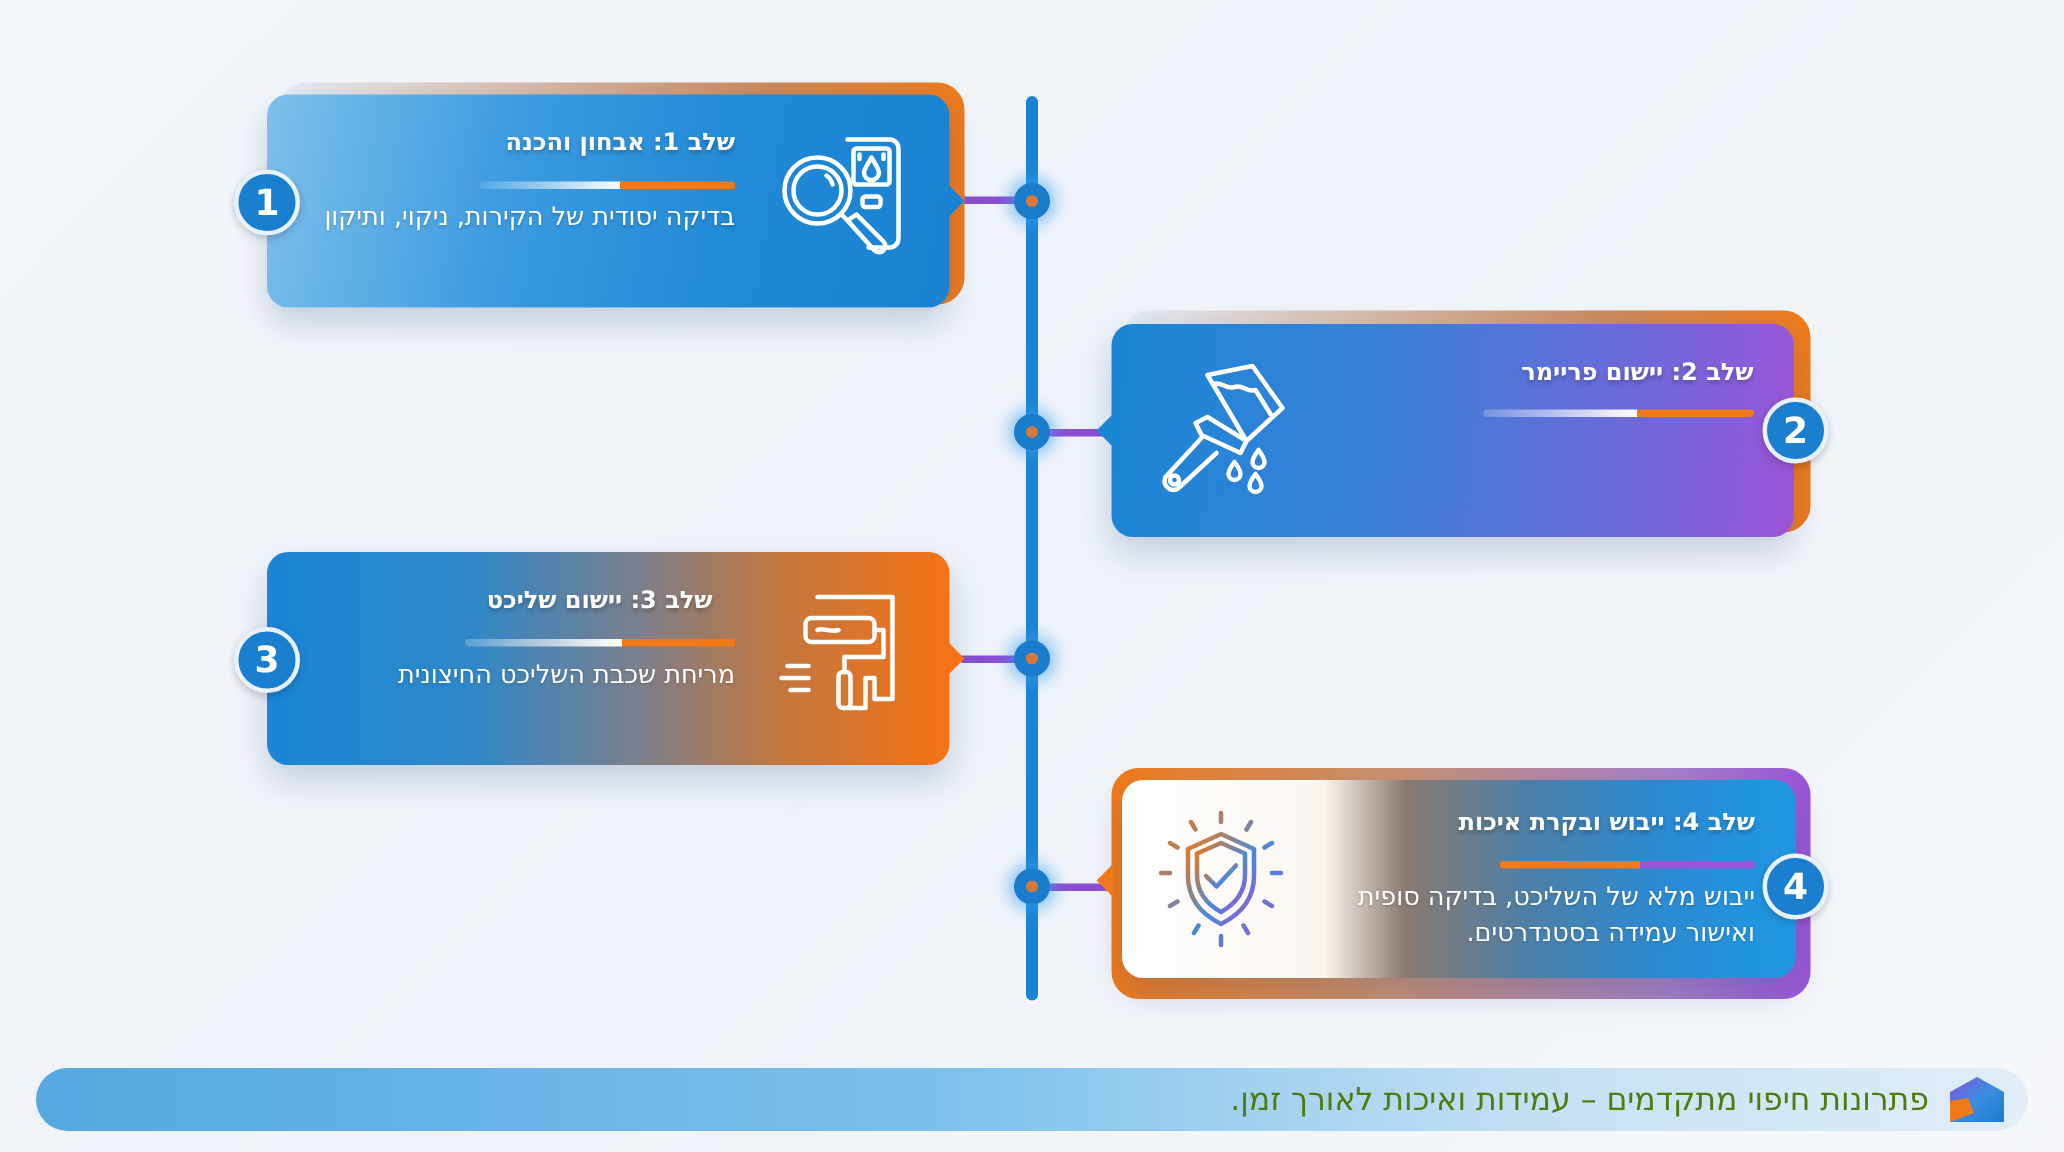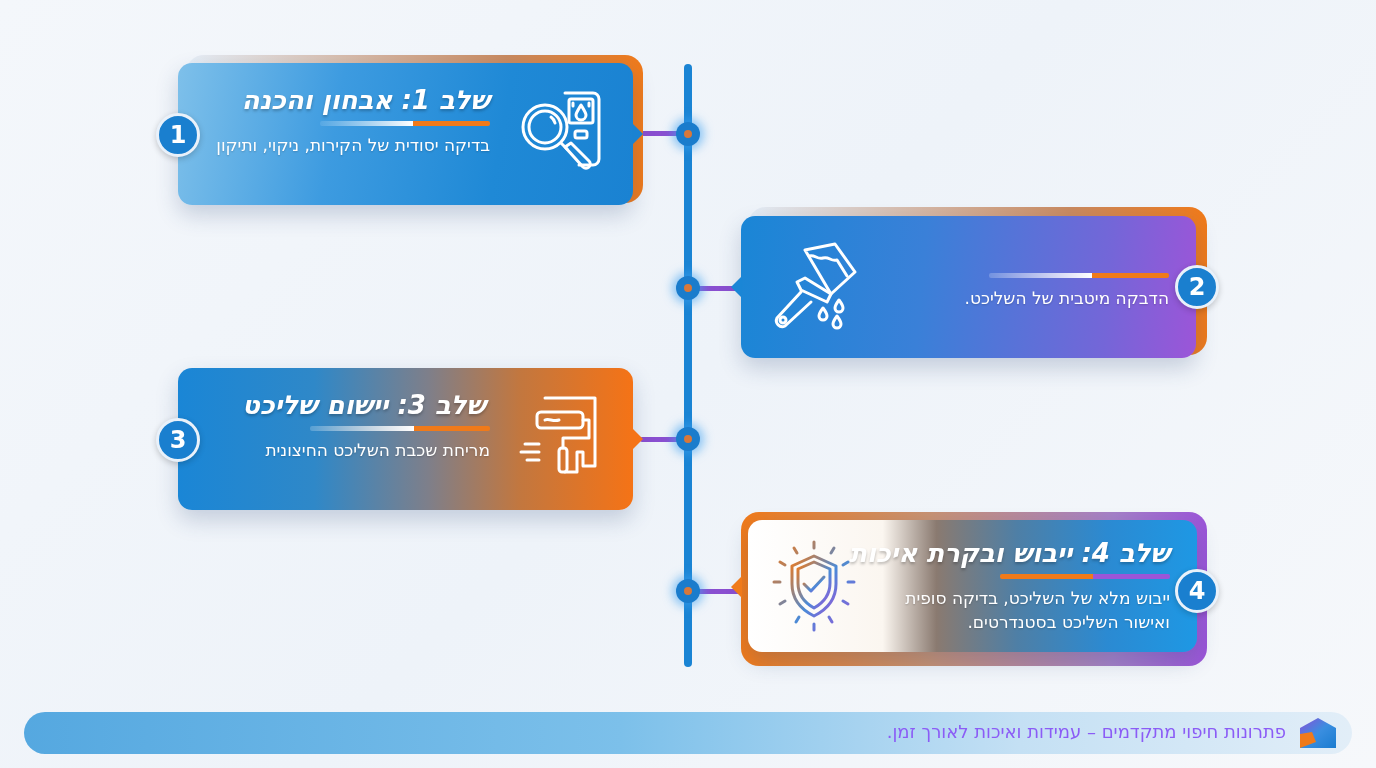--- a/index.html
+++ b/index.html
@@ -31,22 +31,22 @@
   }
   .card-frame {
     position: absolute; border-radius: 18px; z-index: 0;
   }
   .card-inner { position: absolute; inset: 0; border-radius: 14px; z-index: 1; }
   .card-pointer {
     position: absolute; width: 0; height: 0; top: 60px;
     border-top: 11px solid transparent; border-bottom: 11px solid transparent;
   }
   .card-title {
-    position: absolute; font-weight: bold; font-size: 26px;
-    text-shadow: 0 2px 3px rgba(0,0,0,0.25); white-space: nowrap; font-style: italic;
+    position: absolute; font-weight: bold; font-size: 16px;
+    text-shadow: 0 2px 3px rgba(0,0,0,0.25); white-space: nowrap;
   }
   .card-underline {
     position: absolute; height: 5px; border-radius: 2px;
   }
   .card-desc {
     position: absolute; font-size: 17px; line-height: 24px;
     text-shadow: 0 1px 2px rgba(0,0,0,0.2); white-space: nowrap; text-align: right;
   }
   .card-icon { position: absolute; width: 96px; height: 96px; }
   .num-badge {
@@ -57,21 +57,21 @@
     box-shadow: 0 2px 6px rgba(0,0,0,0.2);
   }
 
   .footer-bar {
     position: absolute; left: 24px; top: 712px; width: 1328px; height: 42px;
     border-radius: 21px;
     background: linear-gradient(90deg, #55a8e0 0%, #7cc0ea 45%, #c4e0f4 75%, #e2eef8 100%);
   }
   .footer-text {
     position: absolute; right: 90px; top: 721px; direction: rtl;
-    font-size: 18px; color: #8b5cf6; white-space: nowrap; margin-left: 18px;
+    font-size: 21px; color: #4d7c0f; white-space: nowrap; margin-left: 18px;
   }
   .footer-logo { position: absolute; left: 1298px; top: 716px; width: 40px; height: 34px; }
 </style>
 </head>
 <body>
 
 <div class="timeline-line"></div>
 
 <div class="connector" style="left:640px; top:131px; width:40px;"></div>
 <div class="node" style="top:122px;"></div>
@@ -106,41 +106,41 @@
     <path d="M50 58 l6 6"></path>
     <path d="M54 62 l18 20 a4 4 0 0 0 6 -6 l-18 -18 z"></path>
   </svg>
 </div>
 <div class="num-badge" style="left:156px; top:113px;">1</div>
 
 <div class="card-frame" style="left:748px; top:207px; width:459px; height:148px; background: linear-gradient(90deg, rgba(200,220,240,0.3) 0%, #c98a60 70%, #f07a1a 100%);"></div>
 <div class="card" style="left:741px; top:216px;">
   <div class="card-inner" style="background: linear-gradient(95deg, #1a86d6 0%, #3a80d8 40%, #7466d8 80%, #9c55d8 100%);"></div>
   <div class="card-pointer" style="left:-10px; border-right:11px solid #1a86d6; z-index:2;"></div>
+  <div class="card-title" style="right:27px; top:22px; z-index:2;">שלב 2: יישום פריימר</div>
   <div class="card-underline" style="right:27px; top:57px; width:180px; background: linear-gradient(90deg, rgba(255,255,255,0.2) 0%, #ffffff 57%, #f07a1a 57%, #f07a1a 100%); z-index:2;"></div>
   <div class="card-desc" style="right:27px; top:70px; z-index:2;">
-    <div>הדבקה מיטבית של השליכט.</div>
   </div>
   <svg class="card-icon" style="left:24px; top:22px; z-index:2;" viewBox="0 0 96 96" fill="none" stroke="#fff" stroke-width="3" stroke-linecap="round" stroke-linejoin="round">
     <path d="M40 12 l30 -6 l20 28 l-24 22 z"></path>
     <path d="M44 18 c6 -2 8 4 14 2 c6 -2 8 4 14 2 l10 16"></path>
     <path d="M36 52 l-4 -8 l8 -4 l26 16 l-4 8 z"></path>
     <path d="M36 54 l-24 26 a6 6 0 0 0 8 8 l26 -24"></path>
     <circle cx="18" cy="82" r="3"></circle>
     <path d="M58 70 c-3 4 -4 6 -4 8 a4 4 0 0 0 8 0 c0 -2 -1 -4 -4 -8z"></path>
     <path d="M74 62 c-3 4 -4 6 -4 8 a4 4 0 0 0 8 0 c0 -2 -1 -4 -4 -8z"></path>
     <path d="M72 78 c-3 4 -4 6 -4 8 a4 4 0 0 0 8 0 c0 -2 -1 -4 -4 -8z"></path>
   </svg>
 </div>
 <div class="num-badge" style="left:1175px; top:265px;">2</div>
 
 <div class="card" style="left:178px; top:368px;">
   <div class="card-inner" style="background: linear-gradient(90deg, #1a86d6 0%, #2f88c8 30%, #7e7f8a 55%, #c2773f 75%, #f57316 100%);"></div>
   <div class="card-pointer" style="right:-10px; border-left:11px solid #f57316; z-index:2;"></div>
-  <div class="card-title" style="right:147px; top:22px; z-index:2;">שלב 3: יישום שליכט</div>
+  <div class="card-title" style="right:158px; top:22px; z-index:2;">שלב 3: יישום שליכט</div>
   <div class="card-underline" style="right:143px; top:58px; width:180px; background: linear-gradient(90deg, rgba(255,255,255,0.2) 0%, #ffffff 58%, #f07a1a 58%, #f07a1a 100%); z-index:2;"></div>
   <div class="card-desc" style="right:143px; top:70px; z-index:2;text-align:center;">
     <div>מריחת שכבת השליכט החיצונית</div>
   </div>
   <svg class="card-icon" style="right:20px; top:22px; z-index:2;" viewBox="0 0 96 96" fill="none" stroke="#fff" stroke-width="3" stroke-linecap="round" stroke-linejoin="round">
     <path d="M28 8 h50 v68 h-12 v-14 h-6 v20 h-12"></path>
     <rect x="20" y="22" width="46" height="16" rx="4"></rect>
     <path d="M28 30 c4 -2 8 2 14 0"></path>
     <path d="M66 30 h6 v18 h-26 v10"></path>
     <rect x="42" y="58" width="8" height="24" rx="3"></rect>
@@ -150,21 +150,21 @@
 <div class="num-badge" style="left:156px; top:418px;">3</div>
 
 <div class="card-frame" style="left:741px; top:512px; width:466px; height:154px; background: linear-gradient(90deg, #f07a1a 0%, #c89272 40%, #a580c8 80%, #9b55d8 100%);"></div>
 <div class="card" style="left:748px; top:520px; width:449px; height:132px;">
   <div class="card-inner" style="background: linear-gradient(90deg, #ffffff 0%, #fbf6f0 30%, #8a7a70 42%, #4e7fa6 60%, #2b8ad2 80%, #1e98e4 100%);"></div>
   <div class="card-pointer" style="left:-17px; top:56px; border-right:11px solid #f07a1a; z-index:2;"></div>
   <div class="card-title" style="right:27px; top:18px; z-index:2;">שלב 4: ייבוש ובקרת איכות</div>
   <div class="card-underline" style="right:27px; top:54px; width:170px; background: linear-gradient(90deg, #f07a1a 0%, #f07a1a 55%, #9b55d8 55%, #9b55d8 100%); z-index:2;"></div>
   <div class="card-desc" style="right:27px; top:66px; z-index:2;text-align:right;">
     <div>ייבוש מלא של השליכט, בדיקה סופית</div>
-    <div>ואישור השליכט בסטנדרטים.</div>
+    <div>ואישור עמידה בסטנדרטים.</div>
   </div>
   <svg class="card-icon" style="left:18px; top:18px; z-index:2;" viewBox="0 0 96 96" fill="none" stroke-width="3" stroke-linecap="round" stroke-linejoin="round">
     <defs>
       <linearGradient id="shieldGrad" x1="0" y1="0" x2="1" y2="1">
         <stop offset="0%" stop-color="#f07a1a"></stop>
         <stop offset="60%" stop-color="#4a8ad8"></stop>
         <stop offset="100%" stop-color="#9b55d8"></stop>
       </linearGradient>
     </defs>
     <g stroke="url(#shieldGrad)">

